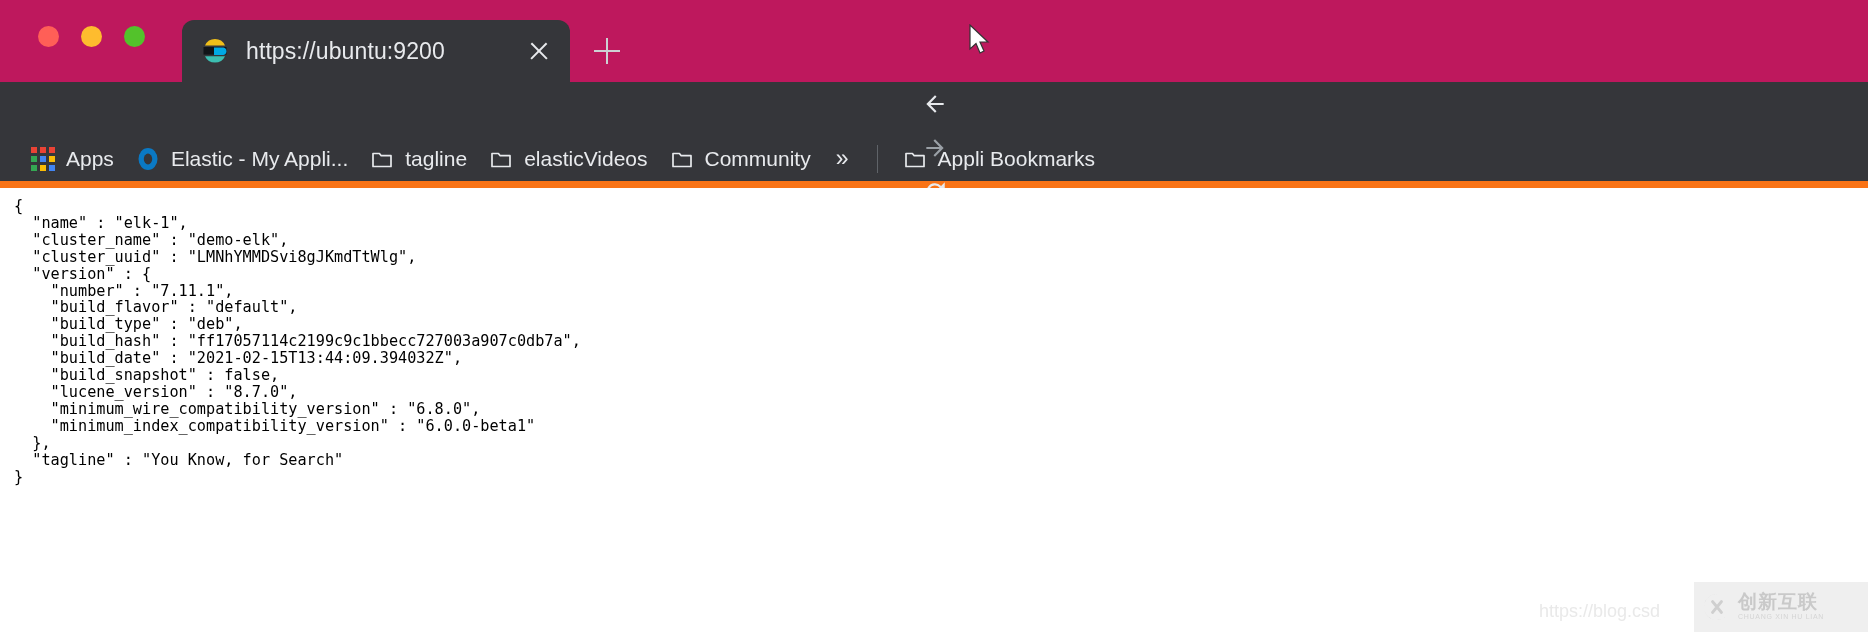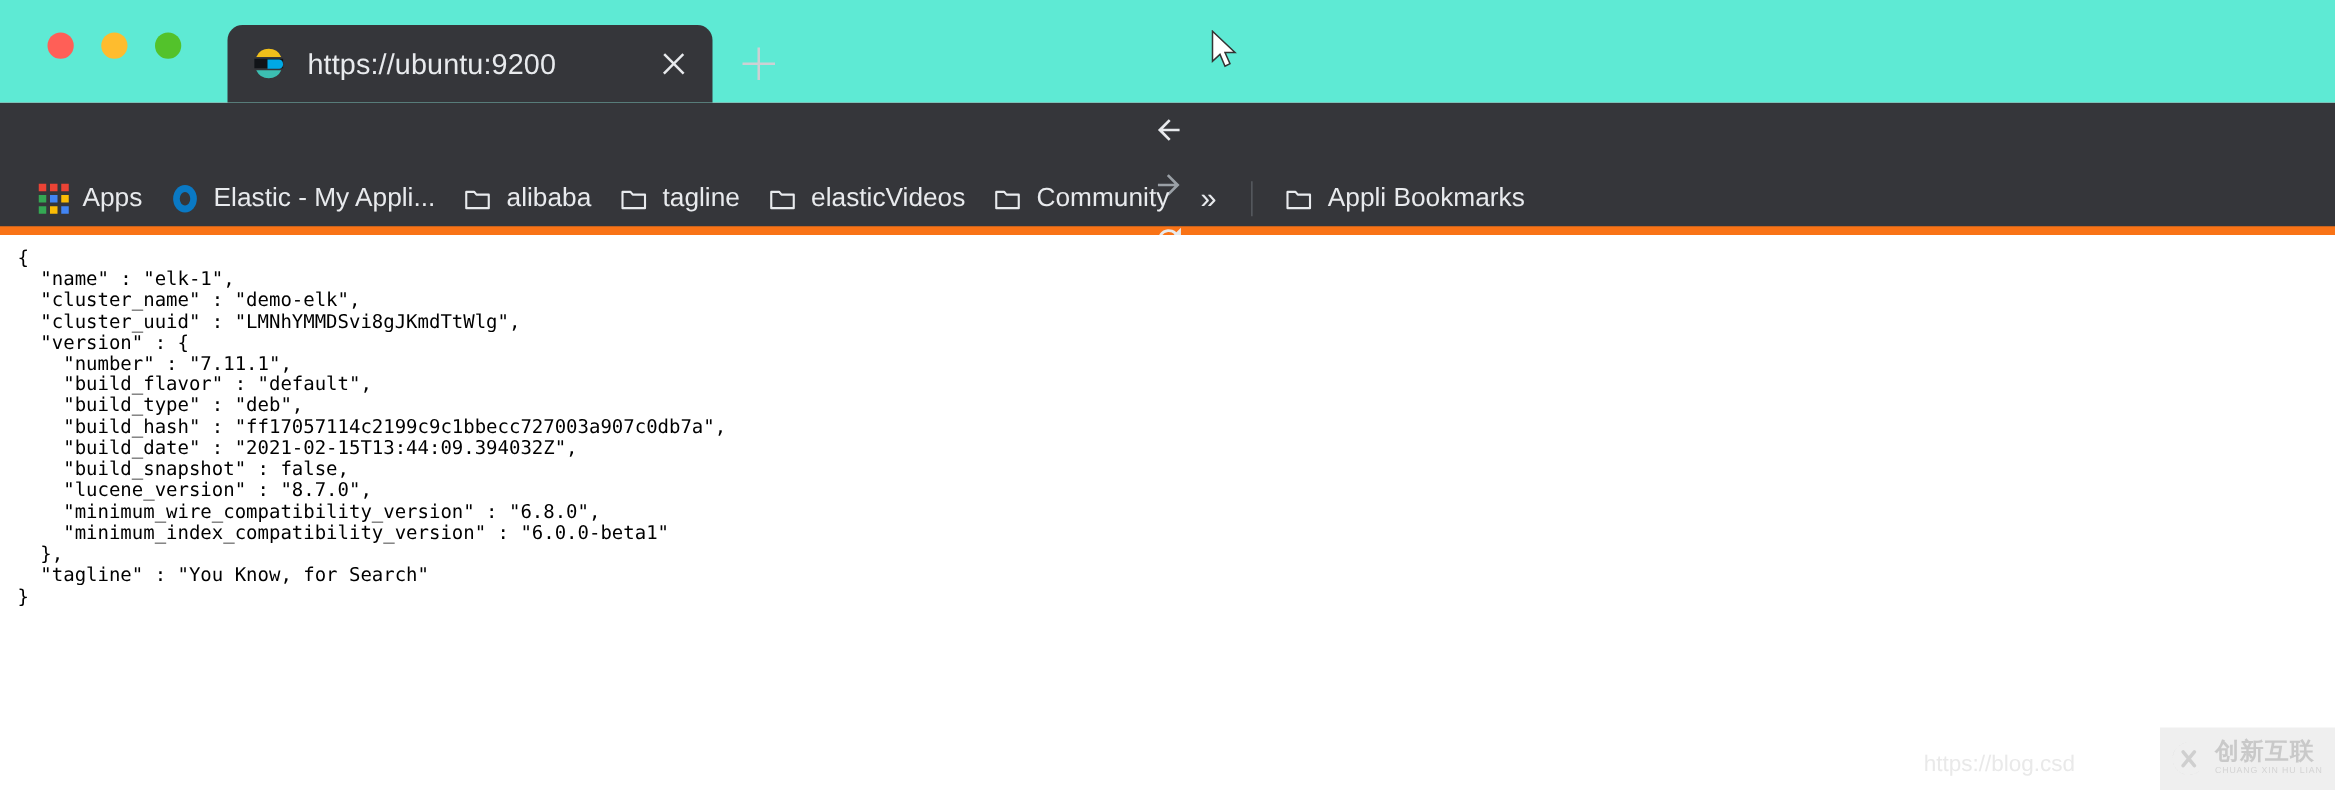--- a/index.html
+++ b/index.html
@@ -9,21 +9,21 @@
     font-family: "Liberation Sans", sans-serif;
     background: #ffffff;
   }
 
   
   .browser { width: 1868px; height: 632px; position: relative; background:#fff; }
 
   
   .tabstrip {
     height: 82px;
-    background: #5eead4;
+    background: #be185d;
     position: relative;
     display: flex;
     align-items: flex-end;
     padding-left: 26px;
   }
   .traffic {
     position: absolute;
     left: 38px; top: 26px;
     display: flex; gap: 22px;
     align-items: center;
@@ -183,21 +183,21 @@
   .wm-url {
     position: absolute;
     right: 208px; bottom: 10px;
     color: #e9e9e9; font-size: 18px;
     font-family: "Liberation Sans", sans-serif;
     white-space: nowrap;
   }
   .wm-box {
     position: absolute;
     right: 0; bottom: 0;
-    width: 140px; height: 50px;
+    width: 174px; height: 50px;
     background: #efefef;
     display: flex; align-items: center;
     padding-left: 8px; gap: 6px;
   }
   .wm-cx { width: 30px; height: 30px; flex: 0 0 auto; }
   .wm-cn { display:flex; flex-direction:column; justify-content:center; }
   .wm-cn .big { color:#c9c9c9; font-size: 19px; font-weight: bold; letter-spacing:1px; line-height:20px; }
   .wm-cn .sm  { color:#d4d4d4; font-size: 7px; letter-spacing: .7px; line-height:10px; }
 </style>
 </head>
@@ -354,28 +354,20 @@
     <div class="bm">
       <span class="bm-ico">
         <svg width="24" height="24" viewBox="0 0 24 24">
           <ellipse cx="12" cy="12" rx="9.5" ry="11" fill="#0a79c4"></ellipse>
           <ellipse cx="12" cy="12" rx="4.2" ry="5.4" fill="#35363a"></ellipse>
         </svg>
       </span>
       <span class="bm-label">Elastic - My Appli...</span>
     </div>
 
-    <div class="bm">
-      <span class="bm-ico">
-        <svg width="24" height="24" viewBox="0 0 24 24">
-          <path d="M3 6.5h6.4l1.8 2.2H21v10.8H3z" fill="none" stroke="#e8eaed" stroke-width="1.7" stroke-linejoin="round"></path>
-        </svg>
-      </span>
-      <span class="bm-label">alibaba</span>
-    </div>
 
 
     <div class="bm">
       <span class="bm-ico">
         <svg width="24" height="24" viewBox="0 0 24 24">
           <path d="M3 6.5h6.4l1.8 2.2H21v10.8H3z" fill="none" stroke="#e8eaed" stroke-width="1.7" stroke-linejoin="round"></path>
         </svg>
       </span>
       <span class="bm-label">tagline</span>
     </div>

